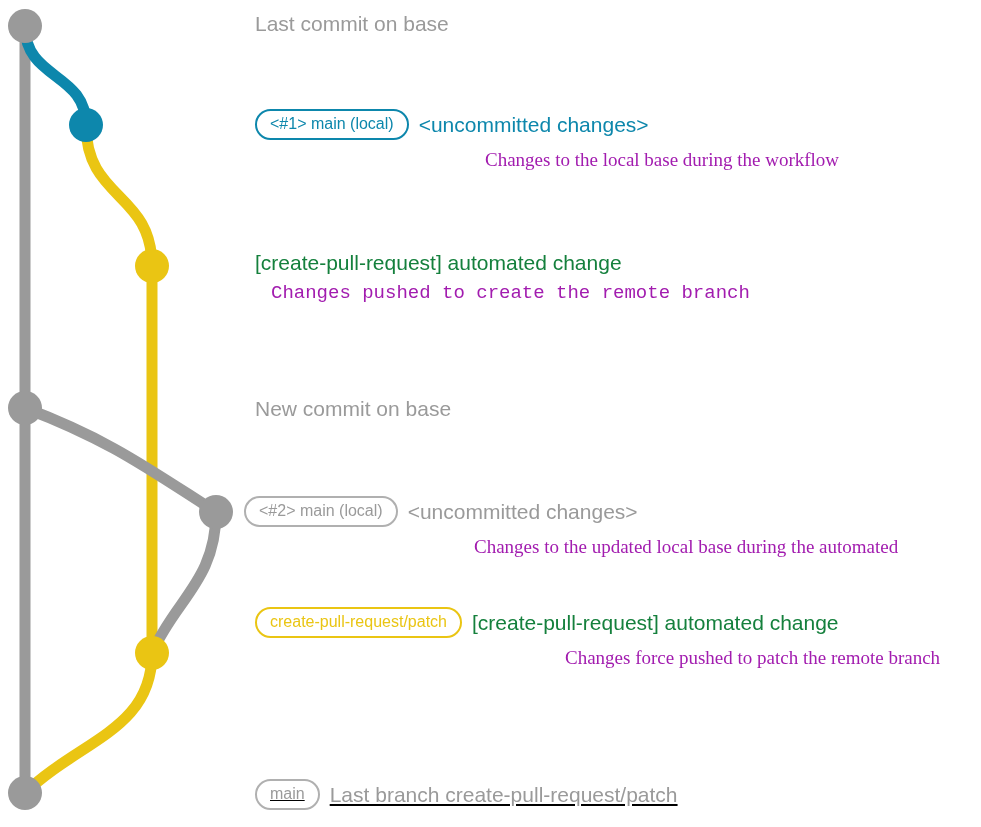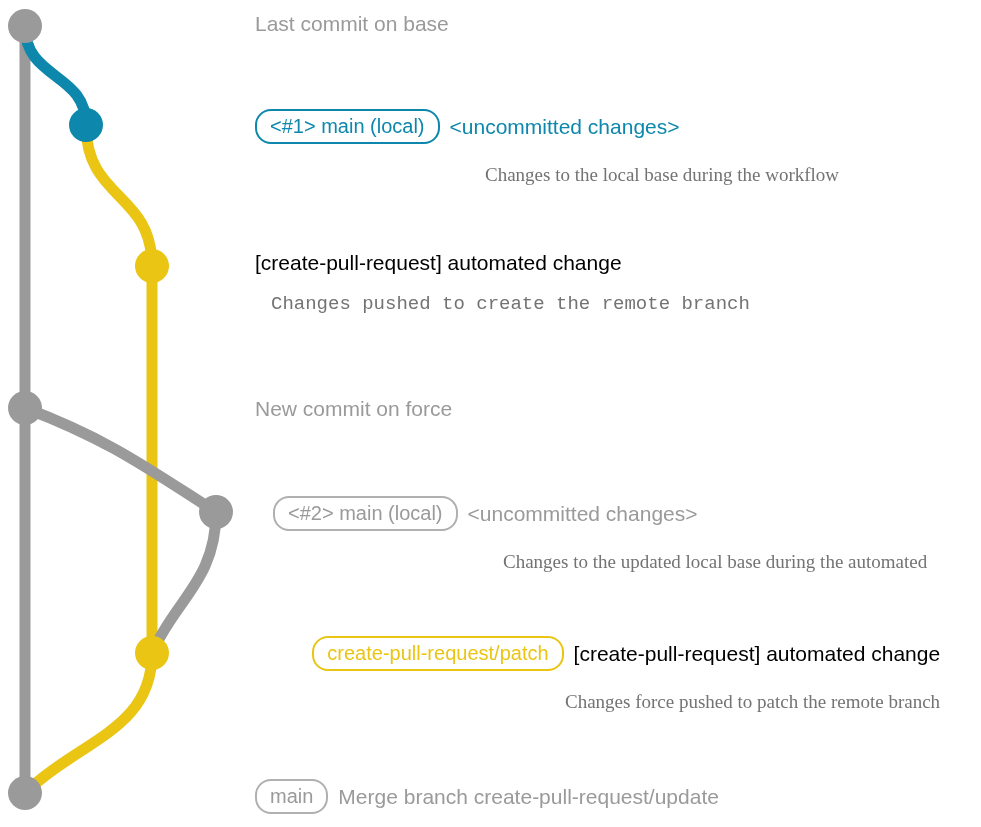--- a/index.html
+++ b/index.html
@@ -34,21 +34,21 @@
     display: flex;
     align-items: center;
     gap: 10px;
     white-space: nowrap;
   }
   .badge {
     display: inline-block;
     border: 2px solid #999999;
     border-radius: 16px;
     padding: 5px 13px 6px 13px;
-    font-size: 20px;
+    font-size: 16px;
     line-height: 1;
     color: #9a9a9a;
     background: #ffffff;
     white-space: nowrap;
   }
   .badge.blue {
     border-color: #0d87ac;
     color: #0d87ac;
   }
   .badge.yellow {
@@ -58,28 +58,28 @@
   .badge.gray {
     border-color: #b0b0b0;
     color: #9a9a9a;
   }
   .subject {
     font-size: 21px;
     line-height: 1;
     white-space: nowrap;
   }
   .subject.blue  { color: #0d87ac; }
-  .subject.yellow{ color: #000000; }
+  .subject.yellow{ color: #15803d; }
   .subject.gray  { color: #9a9a9a; }
   .desc {
     font-family: "Liberation Serif", serif;
     font-size: 19px;
-    color: #737373;
+    color: #a21caf;
     white-space: nowrap;
-    margin-top: 20px;
+    margin-top: 9px;
   }
 </style>
 </head>
 <body>
 
 <div id="canvas">
 
   <svg id="graph-svg" viewBox="0 0 981 827" xmlns="http://www.w3.org/2000/svg">
     <g id="edges-group">
         <path d="M 25 26 L 25 408" stroke="#9a9a9a" stroke-width="11" fill="none" stroke-linecap="round"></path>
@@ -116,38 +116,38 @@
         <div class="desc" style="margin-left: 230px;">Changes to the local base during the workflow</div>
       </div>
       <div class="row" style="left: 255px; top: 252px;">
         <div class="row-head">
           <span class="subject yellow">[create-pull-request] automated change</span>
         </div>
         <div class="desc" style="margin-left: 16px; font-family: Liberation Mono, monospace;">Changes pushed to create the remote branch</div>
       </div>
       <div class="row" style="left: 255px; top: 398px;">
         <div class="row-head">
-          <span class="subject gray">New commit on force</span>
+          <span class="subject gray">New commit on base</span>
         </div>
       </div>
-      <div class="row" style="left: 273px; top: 496px; text-align: right;">
+      <div class="row" style="left: 244px; top: 496px; text-align: right;">
         <div class="row-head">
           <span class="badge gray">&lt;#2&gt; main (local)</span>
           <span class="subject gray">&lt;uncommitted changes&gt;</span>
         </div>
         <div class="desc" style="margin-left: 230px;">Changes to the updated local base during the automated</div>
       </div>
-      <div class="row" style="left: 255px; top: 636px; align-items: flex-end;">
+      <div class="row" style="left: 255px; top: 607px;">
         <div class="row-head">
           <span class="badge yellow">create-pull-request/patch</span>
           <span class="subject yellow">[create-pull-request] automated change</span>
         </div>
         <div class="desc" style="margin-left: 310px;">Changes force pushed to patch the remote branch</div>
       </div>
-      <div class="row" style="left: 255px; top: 779px;">
+      <div class="row" style="left: 255px; top: 779px; text-decoration: underline;">
         <div class="row-head">
           <span class="badge gray">main</span>
-          <span class="subject gray">Merge branch create-pull-request/update</span>
+          <span class="subject gray">Last branch create-pull-request/patch</span>
         </div>
       </div>
     </div>
 
 </div>
 
 </body></html>

